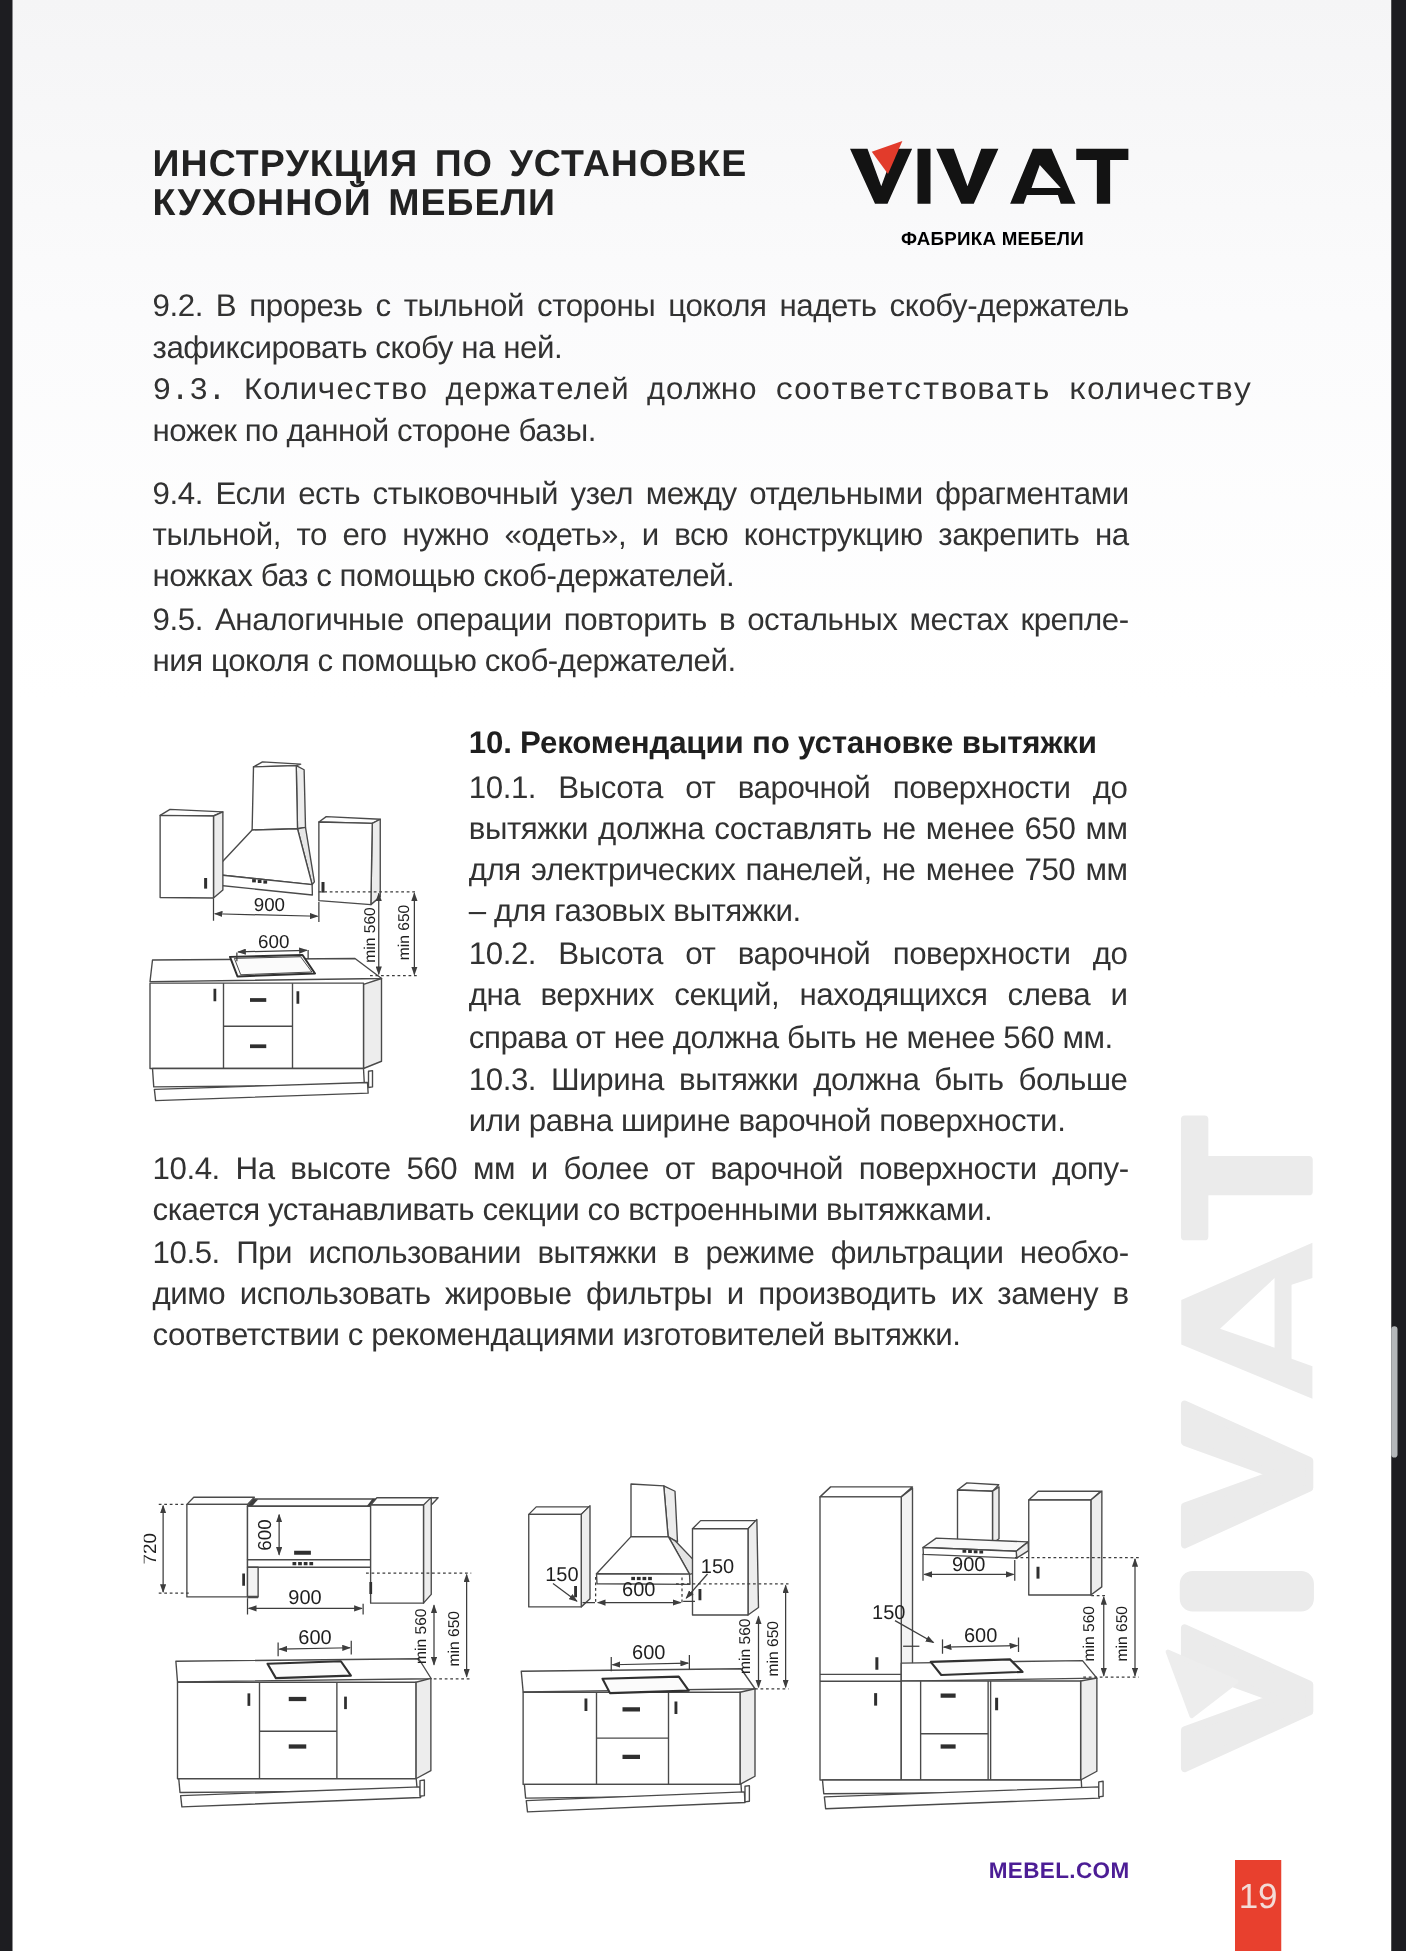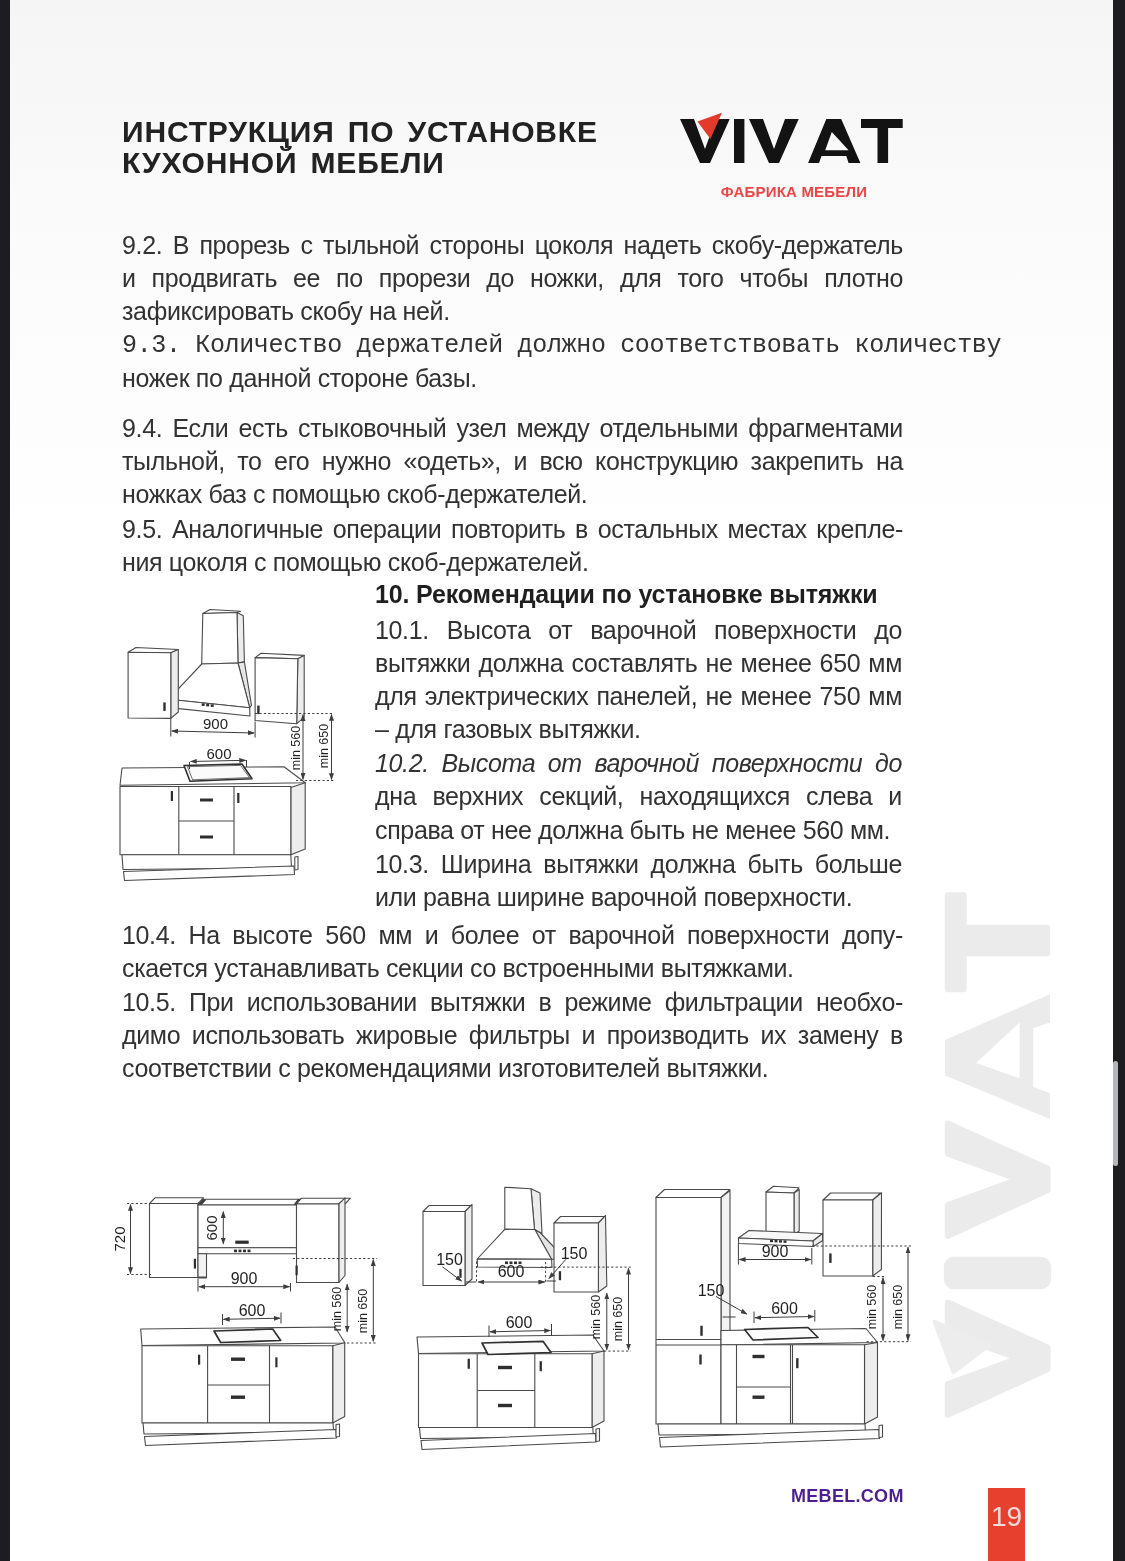--- a/index.html
+++ b/index.html
@@ -33,44 +33,43 @@
 
   <rect x="54" y="0" width="10.4" height="44" fill="#131313"></rect>
 
   <polygon fill="#131313" points="69,0 83,0 94,30 105,0 118.7,0 99,44 89,44"></polygon>
 
   <path fill="#131313" fill-rule="evenodd" d="M146.3,0 L161.2,0 L180.4,44 L128.1,44 Z M151.8,13 L168.6,31.3 L145.2,31.3 Z M141.5,37 L166.3,37 L168.6,44 L139,44 Z"></path>
 
   <path fill="#131313" d="M181,0 L222.7,0 L222.7,9 L208.1,9 L208.1,44 L197.5,44 L197.5,9 L181,9 Z"></path>
 </svg>
 
-<div style="position:absolute;left:0;top:73px;width:232px;text-align:center;font-size:15px;font-weight:bold;color:#ef4444;letter-spacing:0.2px;">ФАБРИКА МЕБЕЛИ</div>
+<div style="position:absolute;left:0;top:73px;width:232px;text-align:center;font-size:15px;font-weight:bold;color:#000000;letter-spacing:0.2px;">ФАБРИКА МЕБЕЛИ</div>
 </div>
 
 <div class="abs body-txt" style="left:122px;top:231px;width:781px;">
   <div class="jline">9.2. В прорезь с тыльной стороны цоколя надеть скобу-держатель</div>
-  <div class="jline">и продвигать ее по прорези до ножки, для того чтобы плотно</div>
   <div class="lline">зафиксировать скобу на ней.</div>
   <div class="jline" style="margin-top:0.8px;font-family:Liberation Mono, monospace;">9.3. Количество держателей должно соответствовать количеству</div>
   <div class="lline">ножек по данной стороне базы.</div>
   <div class="jline" style="margin-top:17px;">9.4. Если есть стыковочный узел между отдельными фрагментами</div>
   <div class="jline">тыльной, то его нужно «одеть», и всю конструкцию закрепить на</div>
   <div class="lline">ножках баз с помощью скоб-держателей.</div>
   <div class="jline" style="margin-top:1.5px;">9.5. Аналогичные операции повторить в остальных местах крепле-</div>
   <div class="lline">ния цоколя с помощью скоб-держателей.</div>
 </div>
 
 <div class="abs" style="left:375px;top:580px;width:560px;font-weight:bold;font-size:25px;color:#1f1f1f;letter-spacing:-0.15px;">10. Рекомендации по установке вытяжки</div>
 
 <div class="abs body-txt" style="left:375px;top:616px;width:527px;">
   <div class="jline">10.1. Высота от варочной поверхности до</div>
   <div class="jline">вытяжки должна составлять не менее 650 мм</div>
   <div class="jline">для электрических панелей, не менее 750 мм</div>
   <div class="lline">– для газовых вытяжки.</div>
-  <div class="jline" style="margin-top:1px;font-style:italic;">10.2. Высота от варочной поверхности до</div>
+  <div class="jline" style="margin-top:1px;">10.2. Высота от варочной поверхности до</div>
   <div class="jline">дна верхних секций, находящихся слева и</div>
   <div class="lline">справа от нее должна быть не менее 560 мм.</div>
   <div class="jline" style="margin-top:1px;">10.3. Ширина вытяжки должна быть больше</div>
   <div class="lline">или равна ширине варочной поверхности.</div>
 </div>
 
 <div class="abs body-txt" style="left:122px;top:921px;width:781px;">
   <div class="jline">10.4. На высоте 560 мм и более от варочной поверхности допу-</div>
   <div class="lline">скается устанавливать секции со встроенными вытяжками.</div>
   <div class="jline" style="margin-top:1px;">10.5. При использовании вытяжки в режиме фильтрации необхо-</div>

